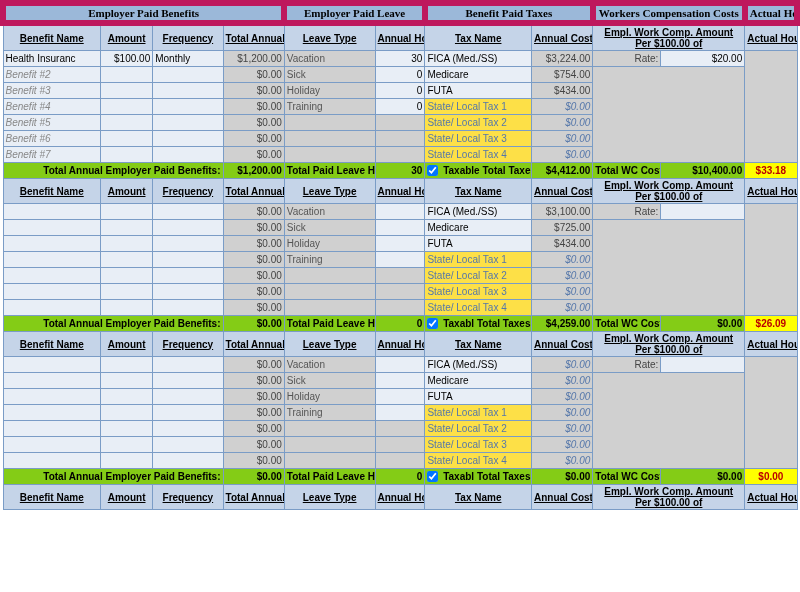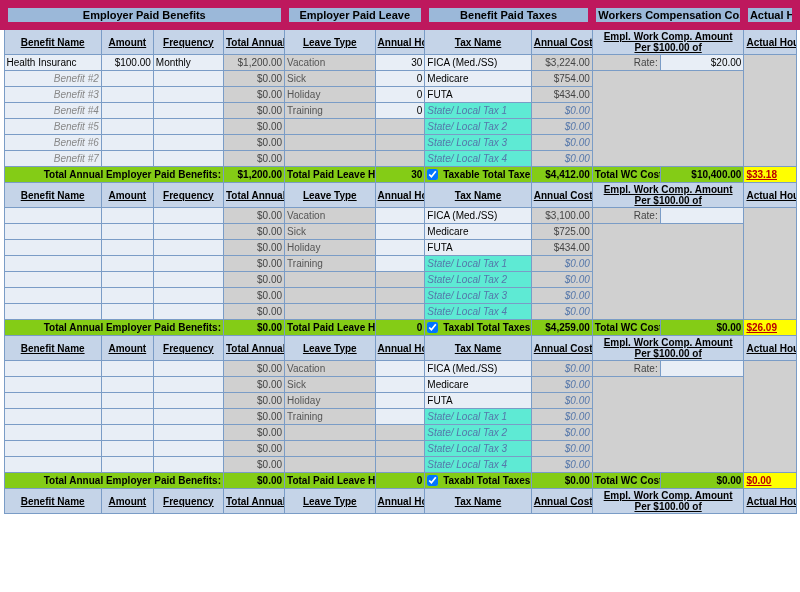--- a/index.html
+++ b/index.html
@@ -1,28 +1,28 @@
 <!DOCTYPE html>
 <html><head>
 <meta charset="utf-8">
 <style>
   * { box-sizing: border-box; margin: 0; padding: 0; }
   body { font-family: Arial, sans-serif; font-size: 10px; background: #fff; width: 800px; }
   table { border-collapse: collapse; width: 800px; table-layout: fixed; }
   td, th { border: 1px solid #7a9cc6; padding: 1px 2px; height: 16px; overflow: hidden; white-space: nowrap; text-overflow: clip; }
-  .section-hdr { background: #9bb8d9; font-weight: bold; text-align: center; font-size: 11px; border: 8px solid #be185d; }
+  .section-hdr { background: #9bb8d9; font-weight: bold; text-align: center; font-size: 11px; border: 6px solid #be185d; font-family: Liberation Serif, serif; }
   .col-hdr { background: #c5d4e8; font-weight: bold; text-align: center; font-size: 10px; text-decoration: underline; }
   .cell { background: #e8eef6; }
   .cell-gray { background: #d0d0d0; color: #444; }
-  .cell-blue-italic { background: #5eead4; color: #5577aa; font-style: italic; }
-  .placeholder { color: #888; font-style: italic; text-align: right; }
+  .cell-blue-italic { background: #fde047; color: #5577aa; }
+  .placeholder { color: #888; font-style: italic; }
   .num { text-align: right; }
   .num-italic { text-align: right; font-style: italic; color: #5577aa; }
   .total-row td { background: #84cc16; font-weight: bold; font-size: 10px; }
-  .yellow { background: #ffff00 !important; color: #b00; font-weight: bold; text-align: left; text-decoration: underline; }
+  .yellow { background: #ffff00 !important; color: #b00; font-weight: bold; text-align: center; }
   .checkbox-cell { background: #e8eef6; font-size: 9px; }
 </style>
 </head>
 <body>
 
 <table id="main-table">
     <colgroup>
       <col style="width:86px">
       <col style="width:46px">
       <col style="width:62px">

